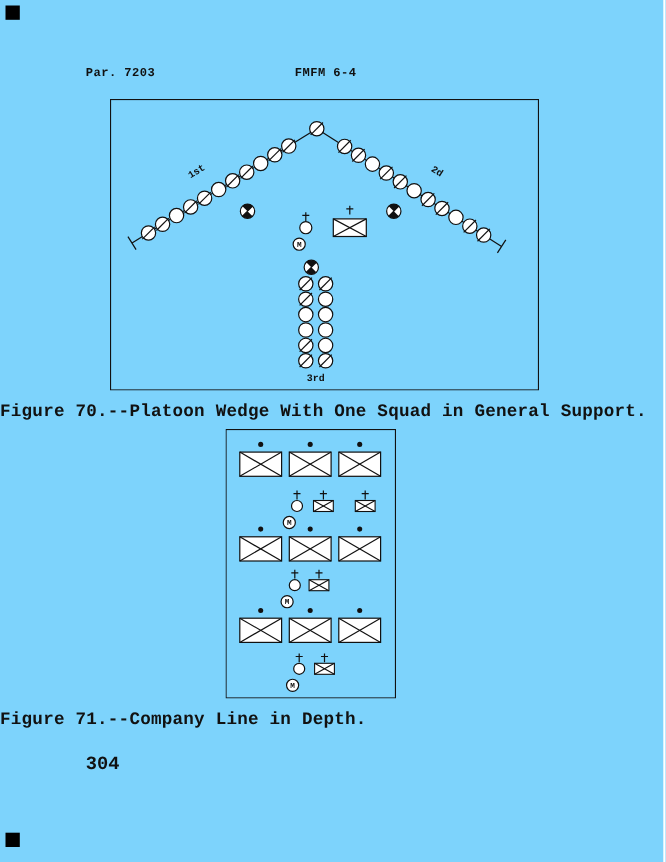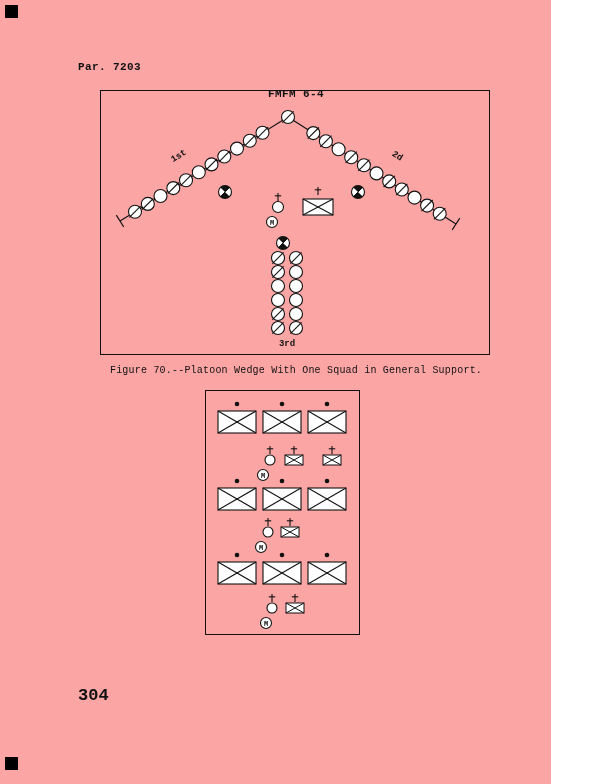--- a/index.html
+++ b/index.html
@@ -1,25 +1,25 @@
 <!DOCTYPE html>
 <html><head>
 <meta charset="utf-8">
 <style>
   html,body{margin:0;padding:0;}
   body{width:605px;height:784px;background:#ffffff;}
-  .page{position:relative;width:551px;height:784px;background:#fca5a5;
+  .page{position:relative;width:603px;height:784px;background:#7dd3fc;
         font-family:"Liberation Mono",monospace;color:#111;overflow:hidden;}
   .corner-mark{position:absolute;width:13px;height:13px;background:#000;}
   .corner-mark.tl{left:5px;top:5px;}
   .corner-mark.bl{left:5px;top:757px;}
   .hdr{position:absolute;top:61px;font-size:11px;font-weight:700;letter-spacing:.4px;white-space:pre;}
   .hdr.left{left:78px;}
-  .hdr.center{left:268px;margin-top:27px;}
-  .caption{position:absolute;font-size:10px;font-weight:400;text-align:center;letter-spacing:.2px;}
+  .hdr.center{left:268px;}
+  .caption{position:absolute;font-size:16px;font-weight:700;text-align:left;letter-spacing:.2px;}
   .caption.c70{top:365px;left:0;width:592px;}
   .caption.c71{top:645px;left:0;width:566px;}
   .pagenum{position:absolute;left:78px;top:686px;font-size:17px;font-weight:700;}
   .fig{position:absolute;}
   .fig.f70{left:100px;top:90px;}
   .fig.f71{left:205px;top:390px;}
   svg text{font-family:"Liberation Mono",monospace;font-weight:700;fill:#111;stroke:none;}
 </style>
 </head>
 <body>
@@ -198,16 +198,17 @@
     <g>
       <use href="#staff" x="67" y="212"></use>
       <circle cx="67" cy="218" r="5" fill="#fff" stroke="#111" stroke-width="1.1"></circle>
       <use href="#staff" x="90" y="212"></use>
       <use href="#rx-s" x="90" y="218"></use>
       <use href="#c-med" x="61" y="233"></use>
       <text x="61" y="235.5" text-anchor="middle" font-size="7">M</text>
     </g>
   </svg>
 
+  <div class="caption c71">Figure 71.--Company Line in Depth.</div>
 
   <div class="pagenum">304</div>
 
 </div>
 
 </body></html>

